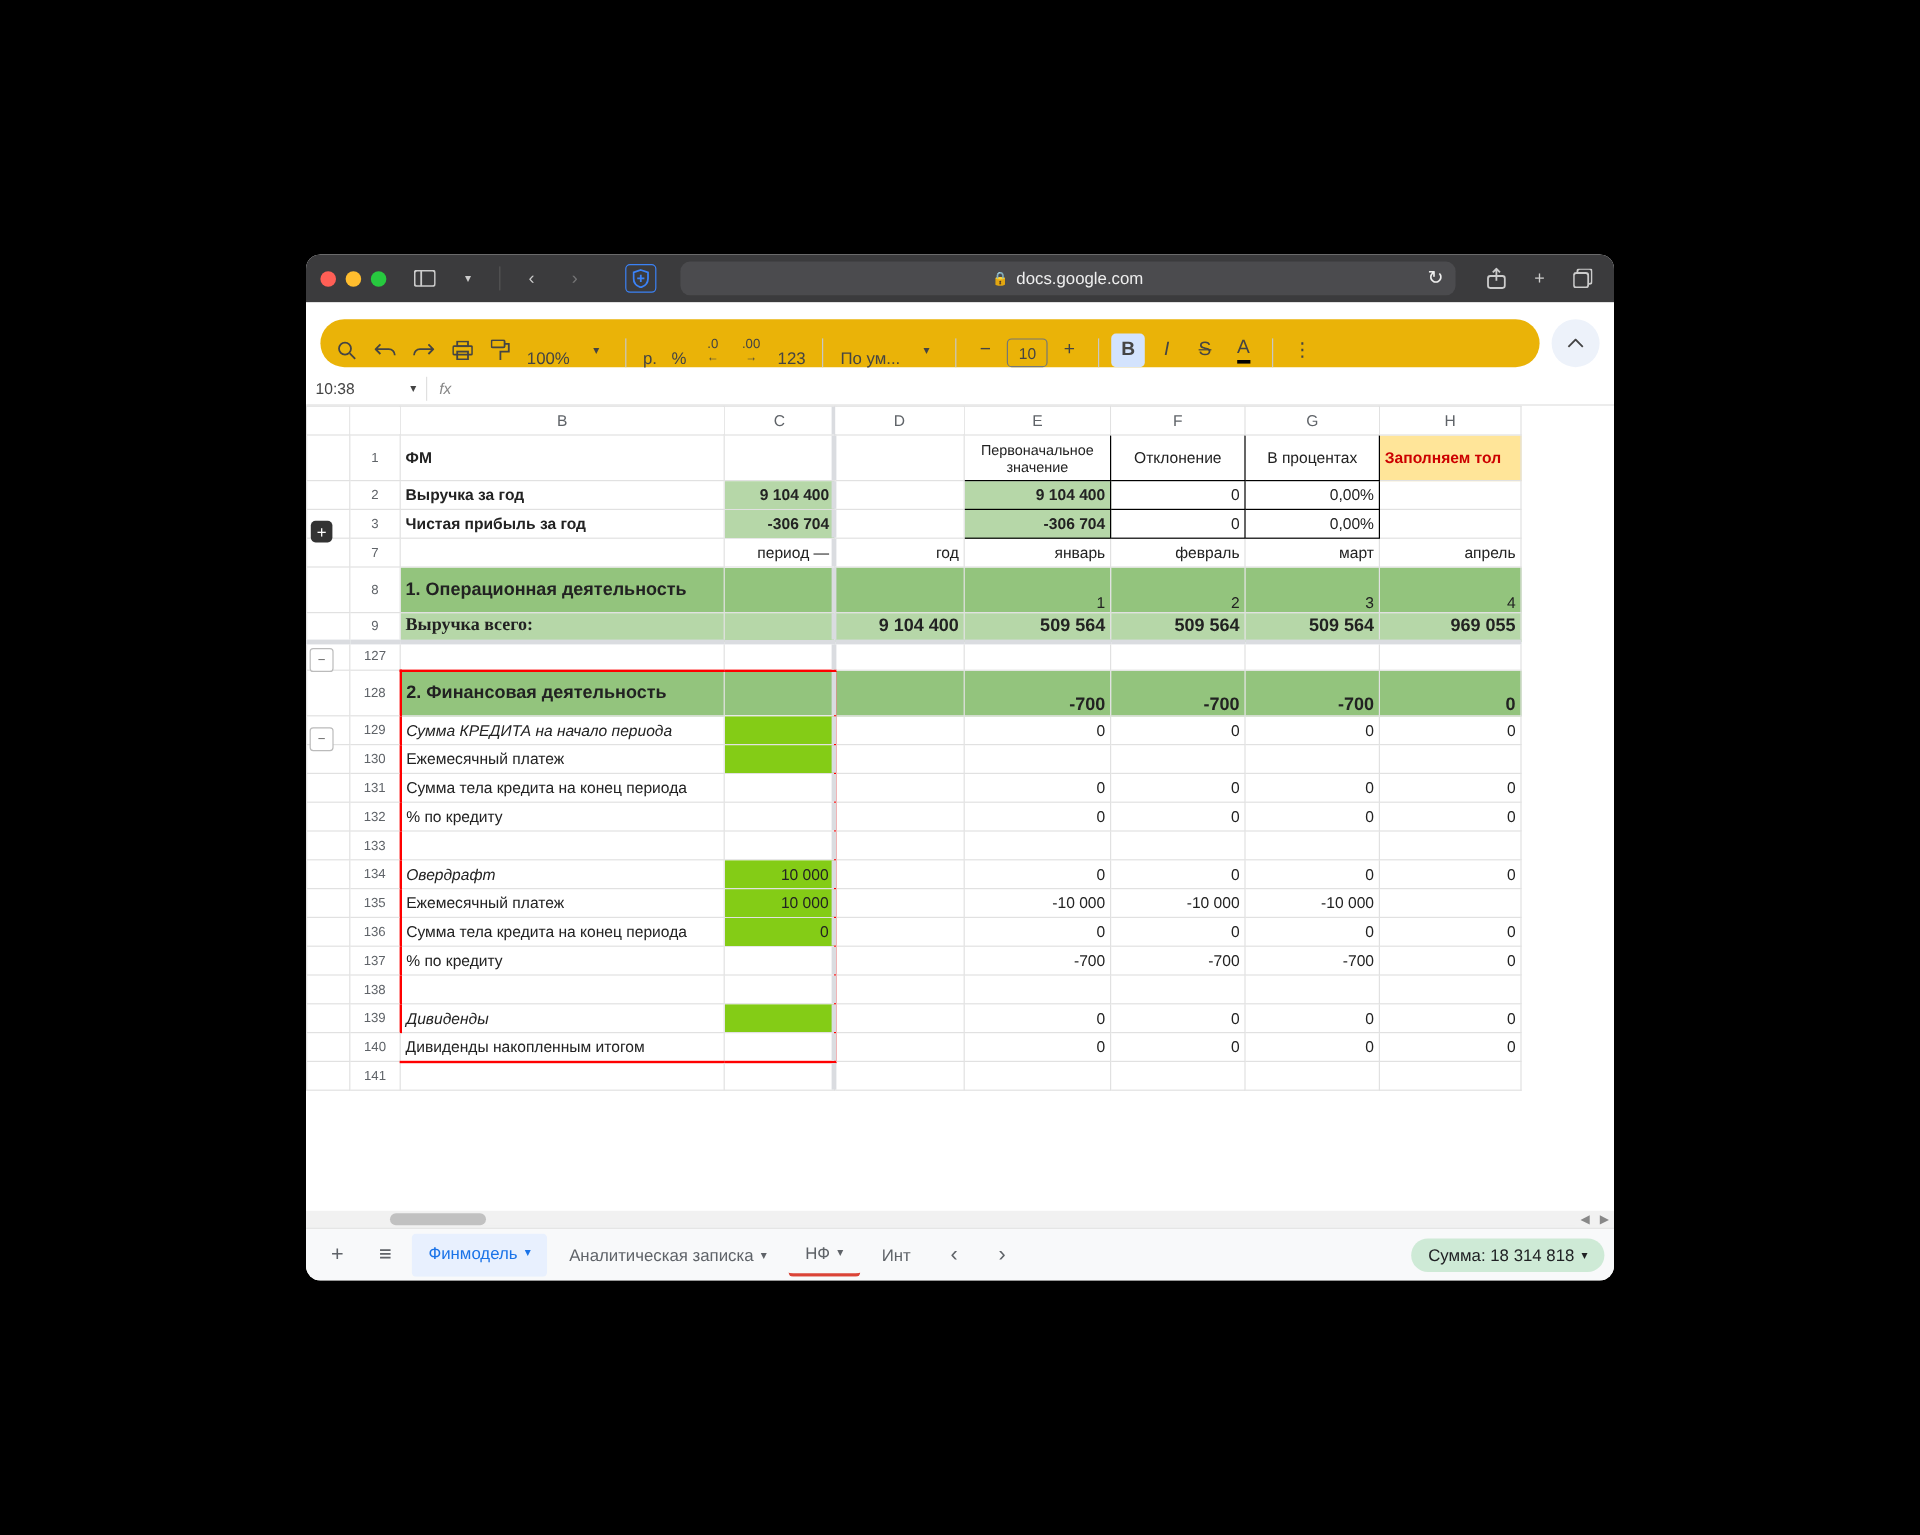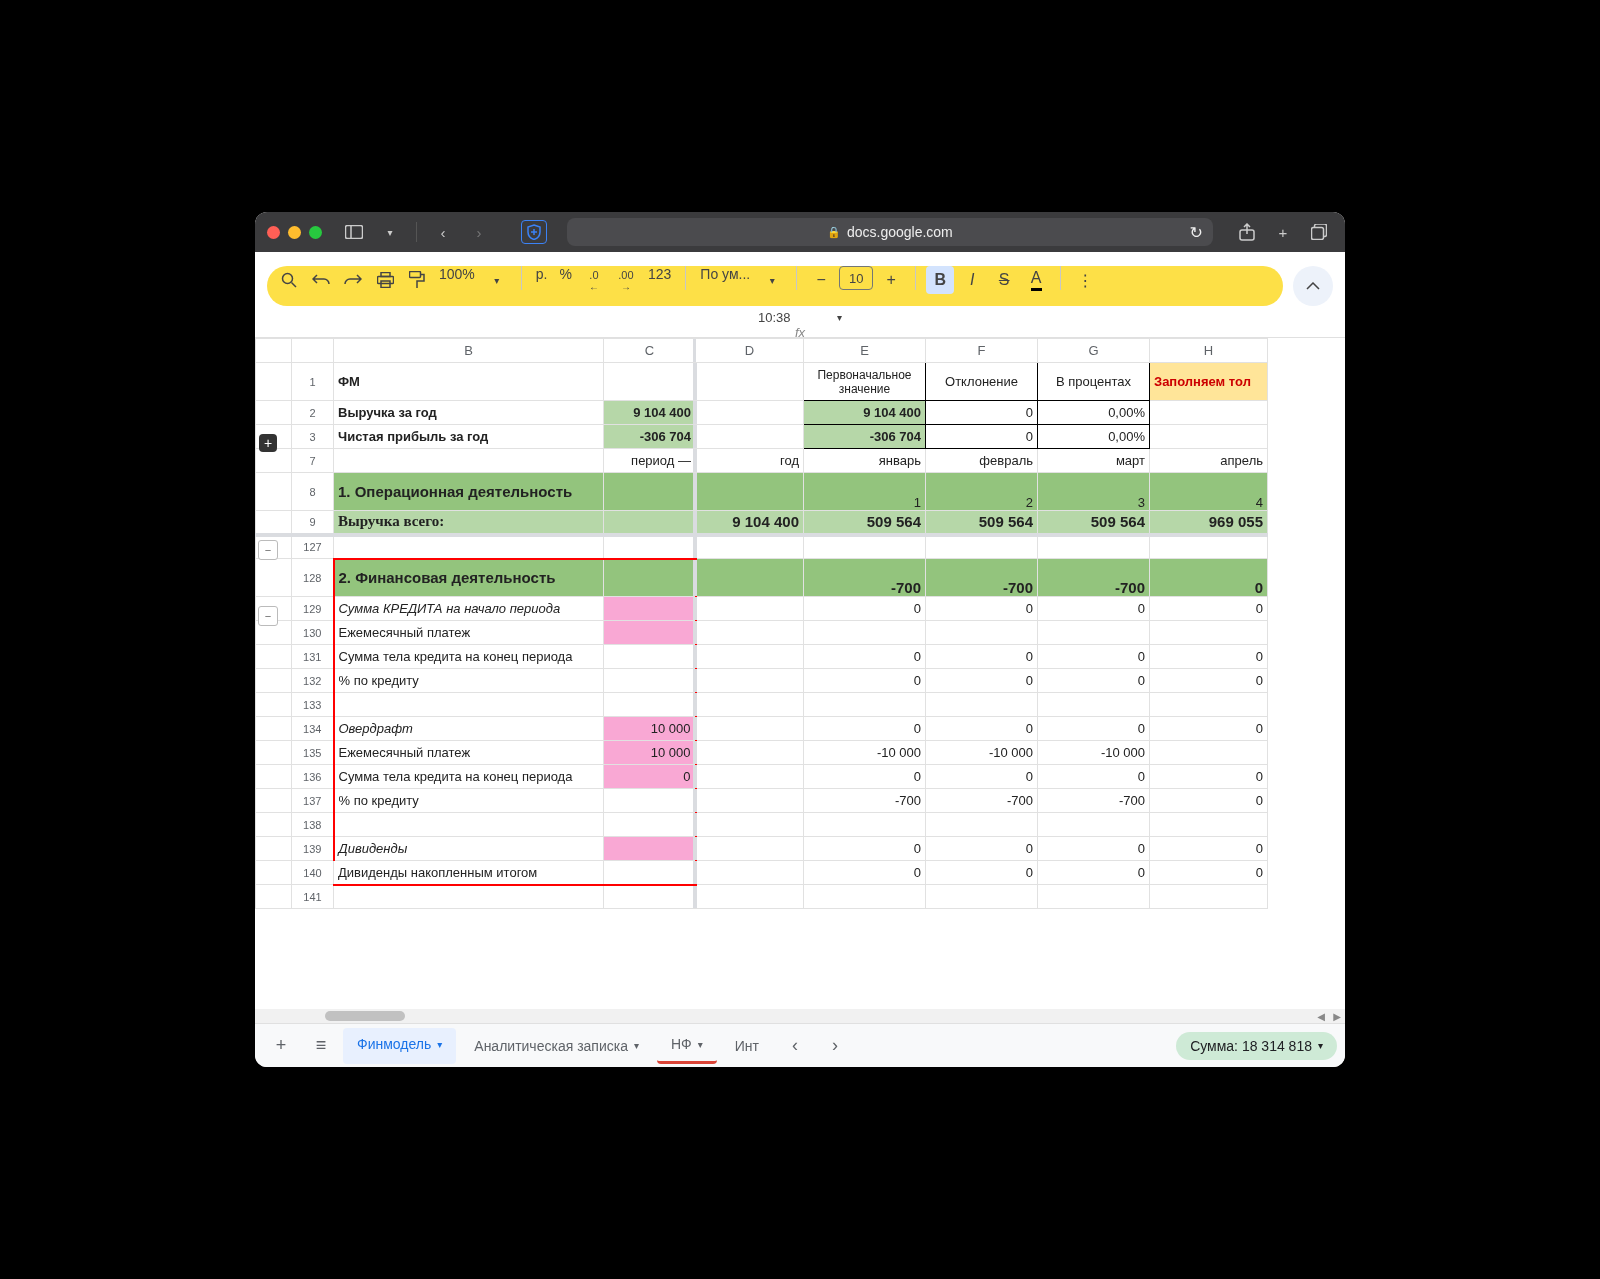--- a/index.html
+++ b/index.html
@@ -8,47 +8,47 @@
 .titlebar { background: #3b3b3d; height: 40px; display: flex; align-items: center; padding: 0 12px; gap: 8px; color: #eee; }
 .traffic { display: flex; gap: 8px; margin-right: 10px; }
 .dot { width: 13px; height: 13px; border-radius: 50%; }
 .dot.r { background: #ff5f56; } .dot.y { background: #ffbd2e; } .dot.g { background: #27c93f; }
 .tb-btn { background: transparent; border: none; color: #ccc; width: 28px; height: 28px; display: flex; align-items: center; justify-content: center; cursor: pointer; font-size: 15px; }
 .tb-sep { width: 1px; height: 20px; background: #555; margin: 0 4px; }
 .shield { border: 1.5px solid #3b82f6; border-radius: 4px; width: 26px; height: 24px; display: flex; align-items: center; justify-content: center; color: #3b82f6; font-size: 11px; }
 .addr { flex: 1; background: #4b4b4e; border-radius: 8px; height: 28px; display: flex; align-items: center; justify-content: center; margin: 0 12px; color: #eee; font-size: 14px; gap: 6px; position: relative; }
 .reload { position: absolute; right: 10px; font-size: 16px; }
 .toolbar-row { background: #fff; height: 48px; display: flex; align-items: center; padding: 0 12px; gap: 2px; }
-.pill { background: #fde047; border-radius: 24px; height: 40px; display: flex; align-items: flex-start; padding: 0 8px; gap: 4px; flex: 1; }
+.pill { background: #eab308; border-radius: 24px; height: 40px; display: flex; align-items: flex-end; padding: 0 8px; gap: 4px; flex: 1; }
 .tb-icon { width: 28px; height: 28px; display: flex; align-items: center; justify-content: center; color: #444; cursor: pointer; font-size: 16px; border-radius: 4px; }
 .tb-vsep { width: 1px; height: 24px; background: #c7c7c7; margin: 0 6px; }
 .zoom { font-size: 14px; color: #444; padding: 0 4px; }
 .fontfam { font-size: 14px; color: #444; padding: 0 4px; }
 .fontsize-box { border: 1px solid #747775; border-radius: 4px; width: 34px; height: 24px; display: flex; align-items: center; justify-content: center; font-size: 13px; color: #444; }
 .bold-active { background: #d3e3fd; border-radius: 4px; font-weight: bold; }
 .chev-end { width: 40px; height: 40px; display: flex; align-items: center; justify-content: center; background: #edf2fa; border-radius: 20px; margin-left: 8px; }
-.namebox-row { height: 28px; display: flex; align-items: center; border-bottom: 1px solid #e0e0e0; font-size: 13px; color: #444; flex-direction: column; }
+.namebox-row { height: 28px; display: flex; align-items: center; border-bottom: 1px solid #e0e0e0; font-size: 13px; color: #444; }
 .namebox { width: 100px; padding: 0 8px; display: flex; align-items: center; justify-content: space-between; }
 .fx-sep { width: 1px; height: 20px; background: #e0e0e0; }
 .fx { padding: 0 10px; font-style: italic; color: #888; }
 .sheet-area { flex: 1; overflow: auto; position: relative; }
 table.sheet { border-collapse: collapse; font-size: 13px; color: #222; }
 table.sheet th, table.sheet td { border: 1px solid #e1e1e1; }
 .colhdr { background: #fff; color: #5f6368; font-weight: normal; height: 24px; text-align: center; position: relative; }
 .colhdr.frozen::after, .frozen-cell::after { content: ''; position: absolute; right: -2px; top: 0; bottom: 0; width: 4px; background: #dadce0; }
 .rowhdr { background: #fff; color: #5f6368; font-weight: normal; text-align: center; width: 42px; font-size: 11px; }
 td { height: 24px; padding: 0 4px; white-space: nowrap; }
 .text-r { text-align: right; }
 .text-l { text-align: left; }
 .text-c { text-align: center; }
 .bold { font-weight: bold; }
 .italic { font-style: italic; }
 .green-bg { background: #b6d7a8; }
 .dark-green-bg { background: #93c47d; }
-.yellow-bg { background: #f9a8d4; }
+.yellow-bg { background: #84cc16; }
 .orange-bg { background: #ffe599; }
 .red-text { color: #cc0000; font-weight: bold; }
 .border-black { border: 1px solid #000 !important; }
 .gutter { width: 36px; background: #fff; }
 .frozen-row-sep td, .frozen-row-sep th { border-bottom: 4px solid #dadce0 !important; }
 .dbl-border td, .dbl-border th { border-top: 3px double #888 !important; }
 .tabbar { height: 44px; border-top: 1px solid #e0e0e0; display: flex; align-items: center; padding: 0 8px; gap: 4px; background: #f8f9fa; }
 .tab-btn { width: 36px; height: 36px; display: flex; align-items: center; justify-content: center; color: #5f6368; cursor: pointer; border-radius: 4px; font-size: 18px; }
 .tab { padding: 0 14px; height: 36px; display: flex; align-items: center; gap: 6px; font-size: 14px; color: #5f6368; cursor: pointer; border-radius: 4px; }
 .tab.active { color: #1a73e8; background: #e8f0fe; font-weight: 500; border-bottom: 3px solid transparent; }

